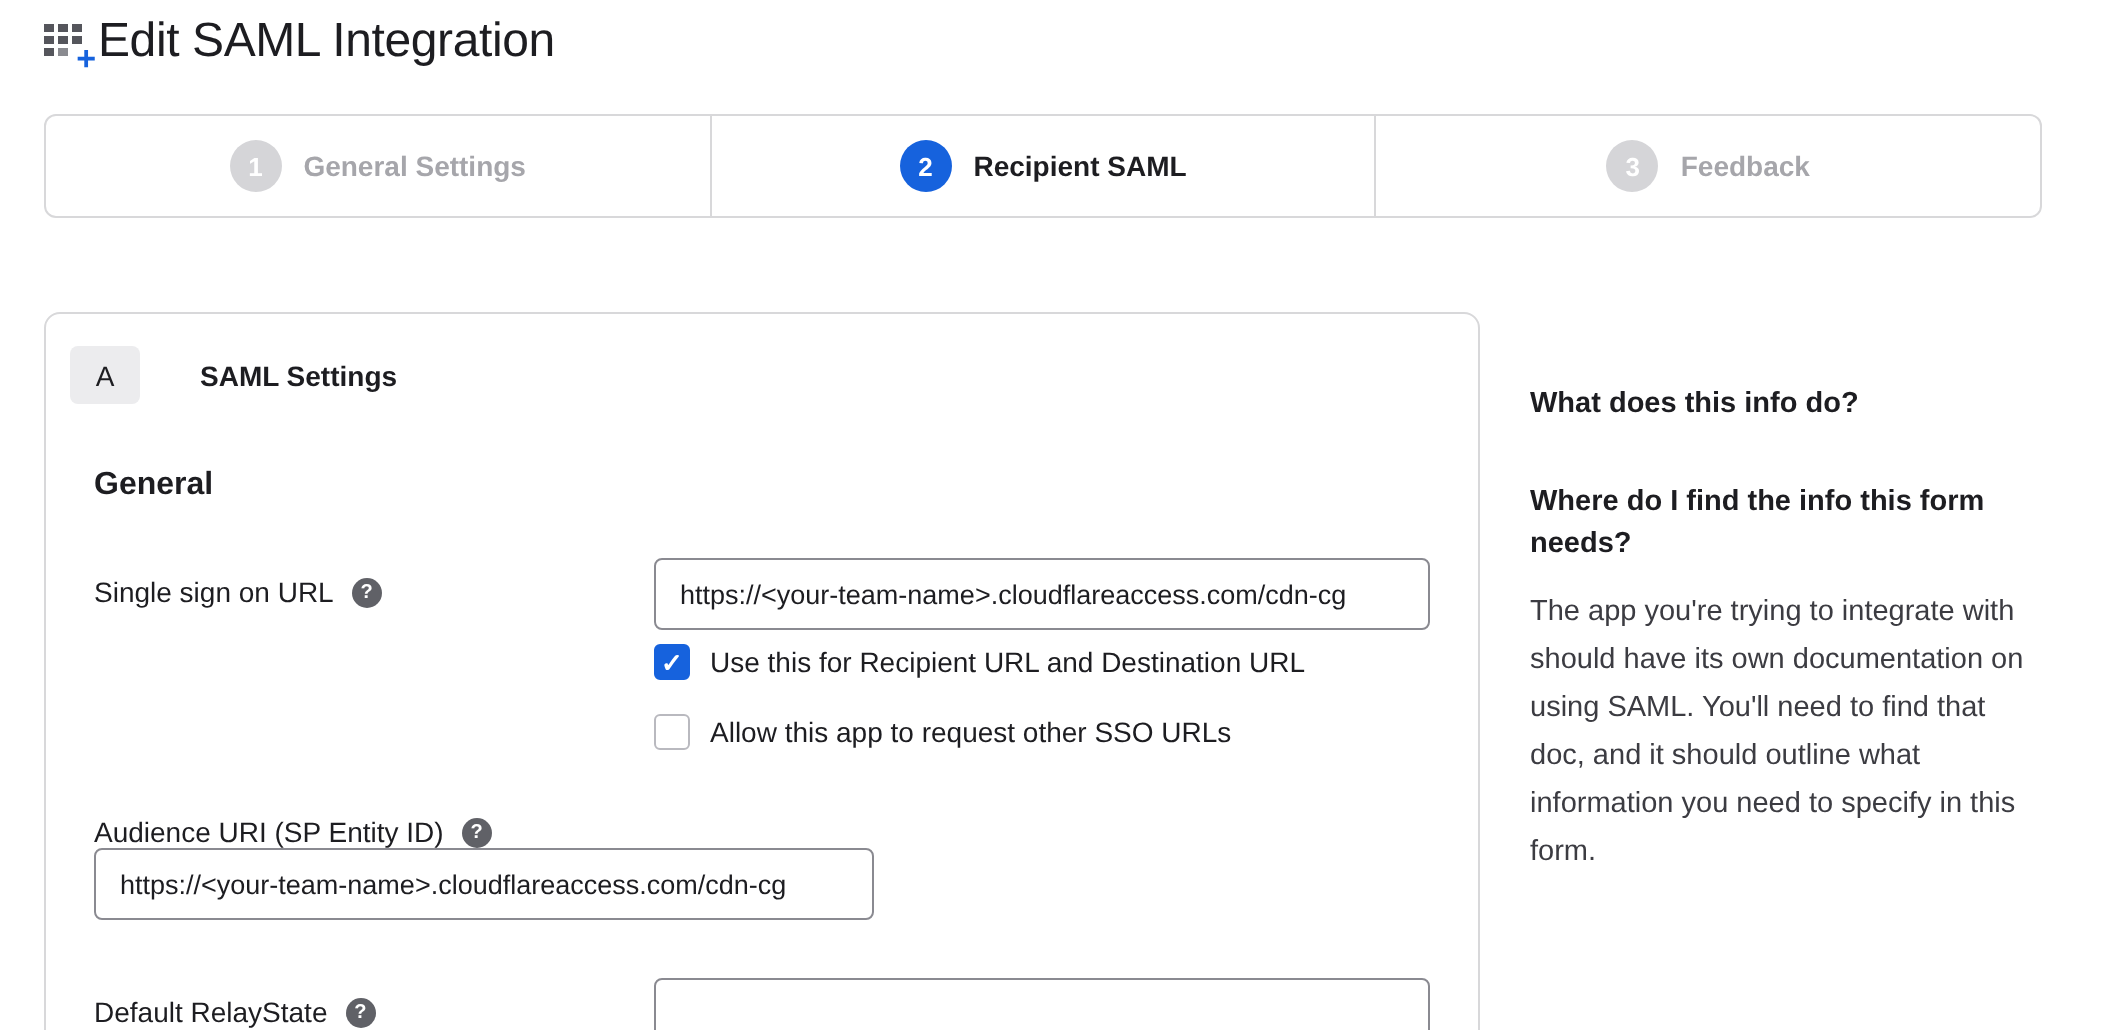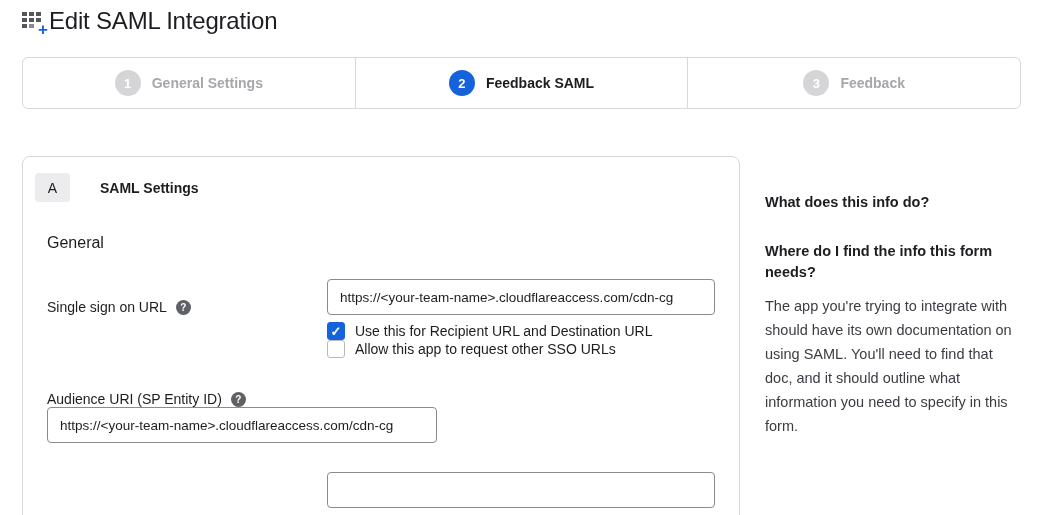--- a/index.html
+++ b/index.html
@@ -73,28 +73,28 @@
   }
   .section-header { display: flex; align-items: center; margin-left: -12px; }
   .section-badge {
     width: 35px; height: 29px;
     background: #ececee; border-radius: 4px;
     display: flex; align-items: center; justify-content: center;
     font-size: 14px; color: #1d1d21;
   }
   .section-title { margin-left: 30px; font-size: 14px; font-weight: 700; }
 
-  .group-title { margin-top: 32px; font-size: 16px; font-weight: 400; }
+  .group-title { margin-top: 32px; font-size: 16px; font-weight: 700; }
 
   .field { display: flex; margin-top: 27px; }
   .field-label {
     width: 280px; flex: 0 0 auto;
     padding-top: 9px;
     font-size: 14px;
-    display: flex; align-items: flex-end;
+    display: flex; align-items: flex-start;
   }
   .help-icon {
     width: 15px; height: 15px; border-radius: 50%;
     background: #606167; color: #fff;
     font-size: 10px; font-weight: 700;
     display: inline-flex; align-items: center; justify-content: center;
     margin-left: 9px; margin-top: 1px;
     flex: 0 0 auto;
     cursor: default;
   }
@@ -108,21 +108,21 @@
     outline: none;
     background: #fff;
   }
   .helper-text { margin-top: 7px; font-size: 13.5px; color: #6e6e78; }
 
   .checkbox-row {
     display: flex; align-items: center;
     margin-left: 280px; gap: 10px;
   }
   .checkbox-row.first { margin-top: 7px; }
-  .checkbox-row.second { }
+  .checkbox-row.second { margin-top: 17px; }
   .checkbox {
     width: 18px; height: 18px; flex: 0 0 auto;
     border: 1px solid #b9b9bf; border-radius: 3px; background: #fff;
     display: flex; align-items: center; justify-content: center;
     cursor: pointer;
   }
   .checkbox.checked { background: #1662dd; border-color: #1662dd; color: #fff; font-size: 13px; font-weight: 700; }
   .checkbox.unchecked { color: transparent; }
   .checkbox-label { font-size: 14px; }
 
@@ -156,21 +156,21 @@
     <h1 class="page-title">Edit SAML Integration</h1>
   </div>
 
   <div class="stepper">
     <div class="step">
       <span class="step-circle">1</span>
       <span class="step-label">General Settings</span>
     </div>
     <div class="step active">
       <span class="step-circle">2</span>
-      <span class="step-label">Feedback SAML</span>
+      <span class="step-label">Recipient SAML</span>
     </div>
     <div class="step">
       <span class="step-circle">3</span>
       <span class="step-label">Feedback</span>
     </div>
   </div>
 
   <div class="main">
 
     <div class="panel">

